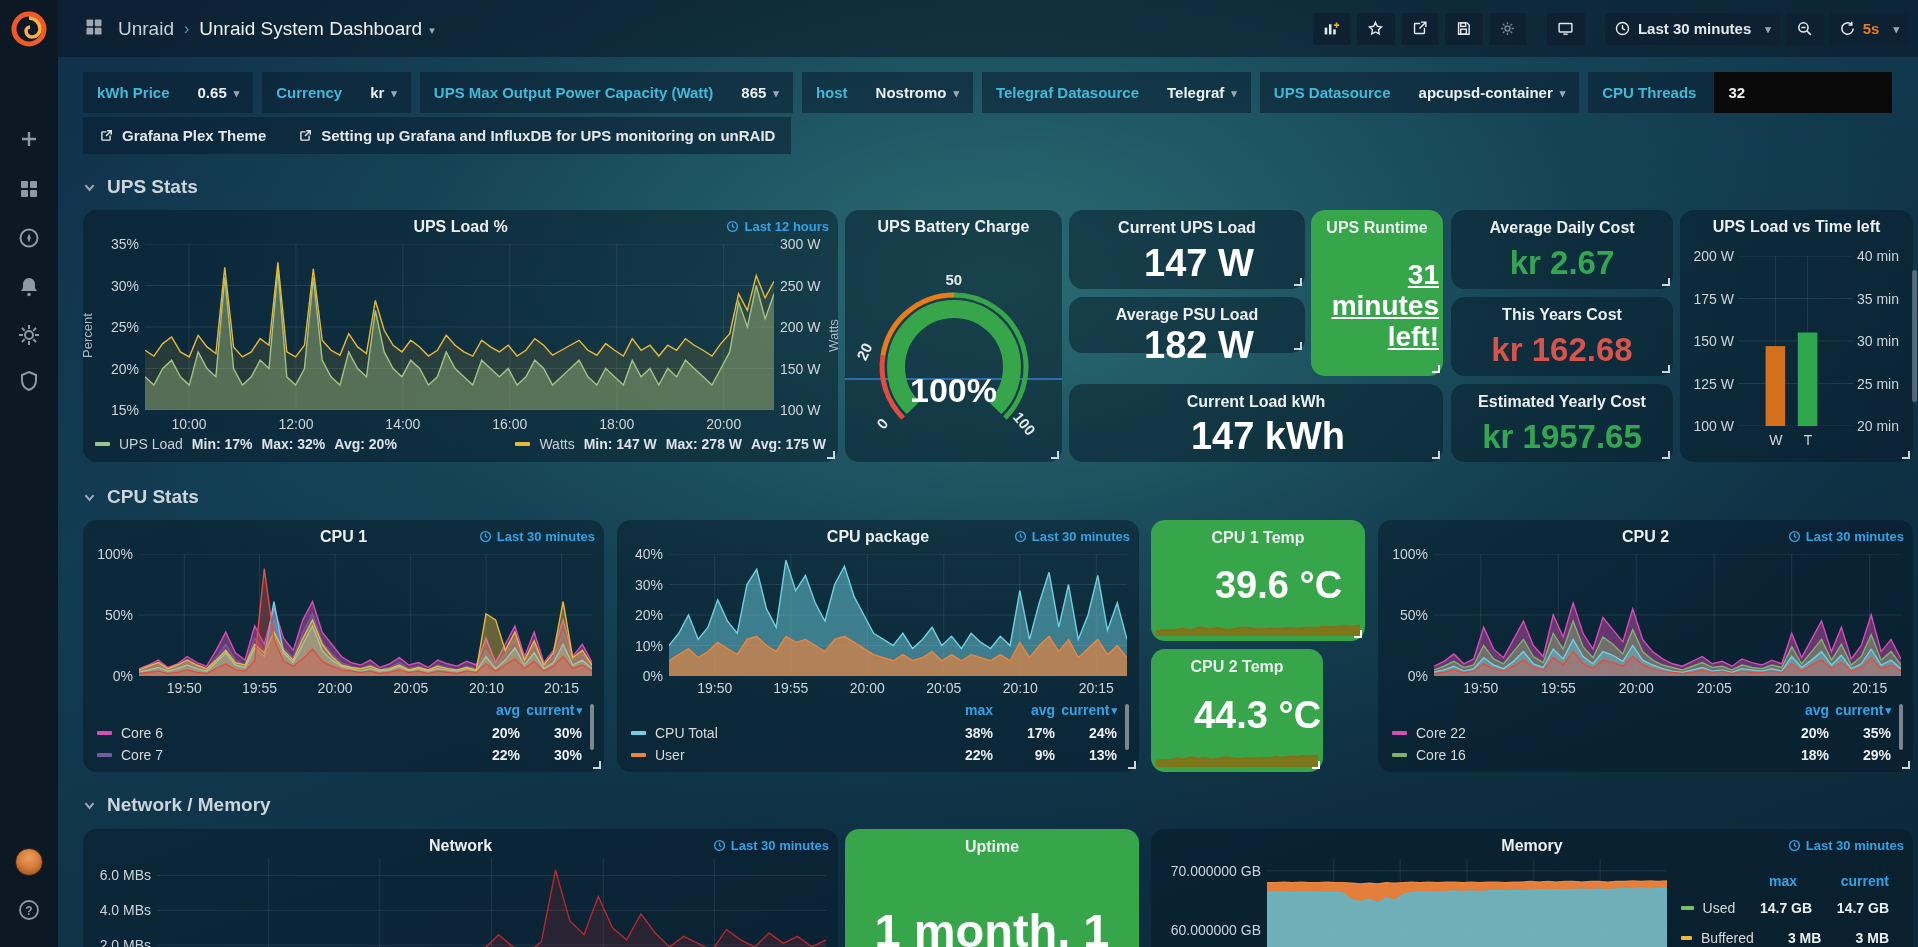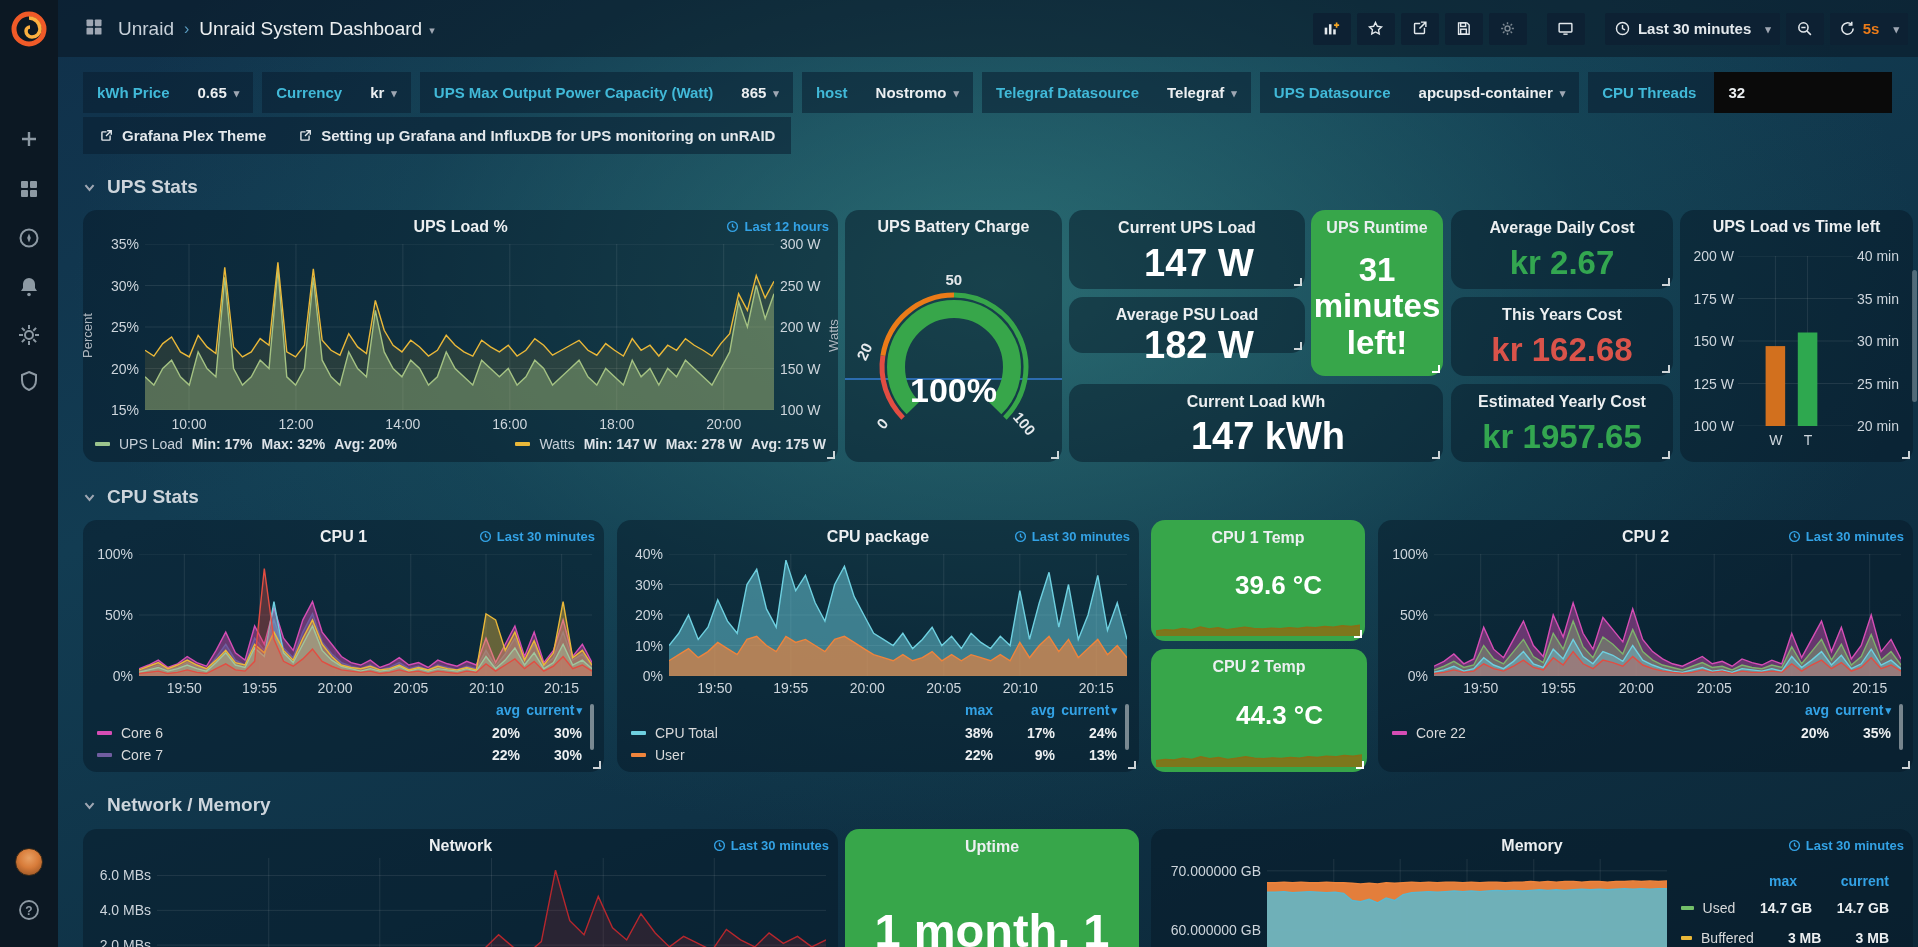--- a/index.html
+++ b/index.html
@@ -77,22 +77,22 @@
   
   .stat { display:flex; flex-direction:column; align-items:center; }
   .stat .ptitle { position:static; margin-top:9px; }
   .pvalue { flex:1; display:flex; align-items:center; justify-content:center; font-weight:bold; color:#ffffff; }
   .big { font-size:38px;margin-left:24px; }
   .cost { font-size:33px; }
   .green-bg { background:#37a64a; }
   .green-bg::after { border-color:#ffffff; }
   .txt-green { color:#33a650; }
   .txt-red { color:#d9534a; }
-  .runtime-val { font-size:33px; line-height:1.1; text-align:center; padding:0 4px; }
-  .temp-val { font-size:26px; margin-bottom:18px;margin-left:41px; }
+  .runtime-val { font-size:28px; line-height:1.1; text-align:right; padding:0 4px;text-decoration:underline; }
+  .temp-val { font-size:38px; margin-bottom:18px;margin-left:41px; }
   .spark { position:absolute; left:5px; right:5px; bottom:5px; height:28px; }
   .spark svg { width:100%; height:100%; display:block; }
   .uptime-val { position:absolute; top:74px; left:0; right:0; text-align:center; font-size:47px; font-weight:bold; color:#fff; }
   
   .gauge-wrap { position:absolute; left:50%; top:69px; width:200px; height:160px; transform:translateX(-50%); }
   .gauge-wrap svg { width:200px; height:160px; display:block; }
   .gauge-val { position:absolute; top:92px; left:0; right:0; text-align:center; font-size:34px; font-weight:bold; color:#fff; }
   .gtick { position:absolute; font-size:15px; font-weight:bold; color:#e6e9ec; }
   .blue-line { position:absolute; left:0; right:0; top:168px; height:2px; background:#2d6fb5; opacity:0.95; }
   .scroll-thumb { position:absolute; right:1px; top:270px; width:5px; height:132px; background:rgba(255,255,255,0.28); border-radius:3px; z-index:40; }
@@ -589,21 +589,21 @@
   <div class="panel stat green-bg" style="left:1151px;top:520px;width:214px;height:121px">
     <div class="ptitle">CPU 1 Temp</div>
     <div class="pvalue temp-val">39.6 °C</div>
     <div class="spark">
         <svg viewBox="0 0 100 100" preserveAspectRatio="none">
           <polygon points="0,100 0.00,81.82 4.35,77.27 8.70,79.55 13.04,72.73 17.39,77.27 21.74,68.18 26.09,75.00 30.43,70.45 34.78,77.27 39.13,72.73 43.48,68.18 47.83,72.73 52.17,75.00 56.52,71.82 60.87,73.64 65.22,70.45 69.57,72.73 73.91,68.18 78.26,70.45 82.61,65.91 86.96,68.18 91.30,63.64 95.65,65.91 100.00,61.36 100,100" fill="#8a6f14" fill-opacity="0.85"></polygon>
           <polyline points="0.00,81.82 4.35,77.27 8.70,79.55 13.04,72.73 17.39,77.27 21.74,68.18 26.09,75.00 30.43,70.45 34.78,77.27 39.13,72.73 43.48,68.18 47.83,72.73 52.17,75.00 56.52,71.82 60.87,73.64 65.22,70.45 69.57,72.73 73.91,68.18 78.26,70.45 82.61,65.91 86.96,68.18 91.30,63.64 95.65,65.91 100.00,61.36" fill="none" stroke="#8a6f14" stroke-width="1.4" vector-effect="non-scaling-stroke"></polyline>
         </svg>
       </div>
   </div>
-  <div class="panel stat green-bg" style="left:1151px;top:649px;width:216px;height:123px">
+  <div class="panel stat green-bg" style="left:1151px;top:649px;width:172px;height:123px">
     <div class="ptitle">CPU 2 Temp</div>
     <div class="pvalue temp-val">44.3 °C</div>
     <div class="spark">
         <svg viewBox="0 0 100 100" preserveAspectRatio="none">
           <polygon points="0,100 0.00,77.27 4.35,72.73 8.70,75.00 13.04,68.18 17.39,72.73 21.74,63.64 26.09,70.45 30.43,65.91 34.78,72.73 39.13,68.18 43.48,63.64 47.83,68.18 52.17,70.45 56.52,67.27 60.87,69.09 65.22,65.91 69.57,68.18 73.91,63.64 78.26,65.91 82.61,61.36 86.96,63.64 91.30,59.09 95.65,61.36 100.00,56.82 100,100" fill="#8a6f14" fill-opacity="0.85"></polygon>
           <polyline points="0.00,77.27 4.35,72.73 8.70,75.00 13.04,68.18 17.39,72.73 21.74,63.64 26.09,70.45 30.43,65.91 34.78,72.73 39.13,68.18 43.48,63.64 47.83,68.18 52.17,70.45 56.52,67.27 60.87,69.09 65.22,65.91 69.57,68.18 73.91,63.64 78.26,65.91 82.61,61.36 86.96,63.64 91.30,59.09 95.65,61.36 100.00,56.82" fill="none" stroke="#8a6f14" stroke-width="1.4" vector-effect="non-scaling-stroke"></polyline>
         </svg>
       </div>
   </div>
 
@@ -655,20 +655,26 @@
           <span class="sp"></span>
           <span class="lcol">avg</span>
           <span class="lcol"><span>current</span><span class="caret"></span></span>
         </div>
       <div class="lrow">
           <span class="swatch" style="background: rgb(214, 77, 181);"></span>
           <span class="lname">Core 22</span>
           <span class="lval">20%</span>
           <span class="lval">35%</span>
         </div>
+      <div class="lrow">
+          <span class="swatch" style="background: rgb(126, 178, 109);"></span>
+          <span class="lname">Core 16</span>
+          <span class="lval">18%</span>
+          <span class="lval">29%</span>
+        </div>
       <div class="lscroll"></div>
     </div>
   </div>
 
   <div class="panel" style="left:83px;top:829px;width:755px;height:252px">
     <div class="ptitle">Network</div>
     <div class="ptime">
         <svg viewBox="0 0 24 24" fill="none" stroke="#33a2e5" stroke-width="2.5">
           <circle cx="12" cy="12" r="9"></circle>
           <path d="M12 7v5l3.5 2"></path>

